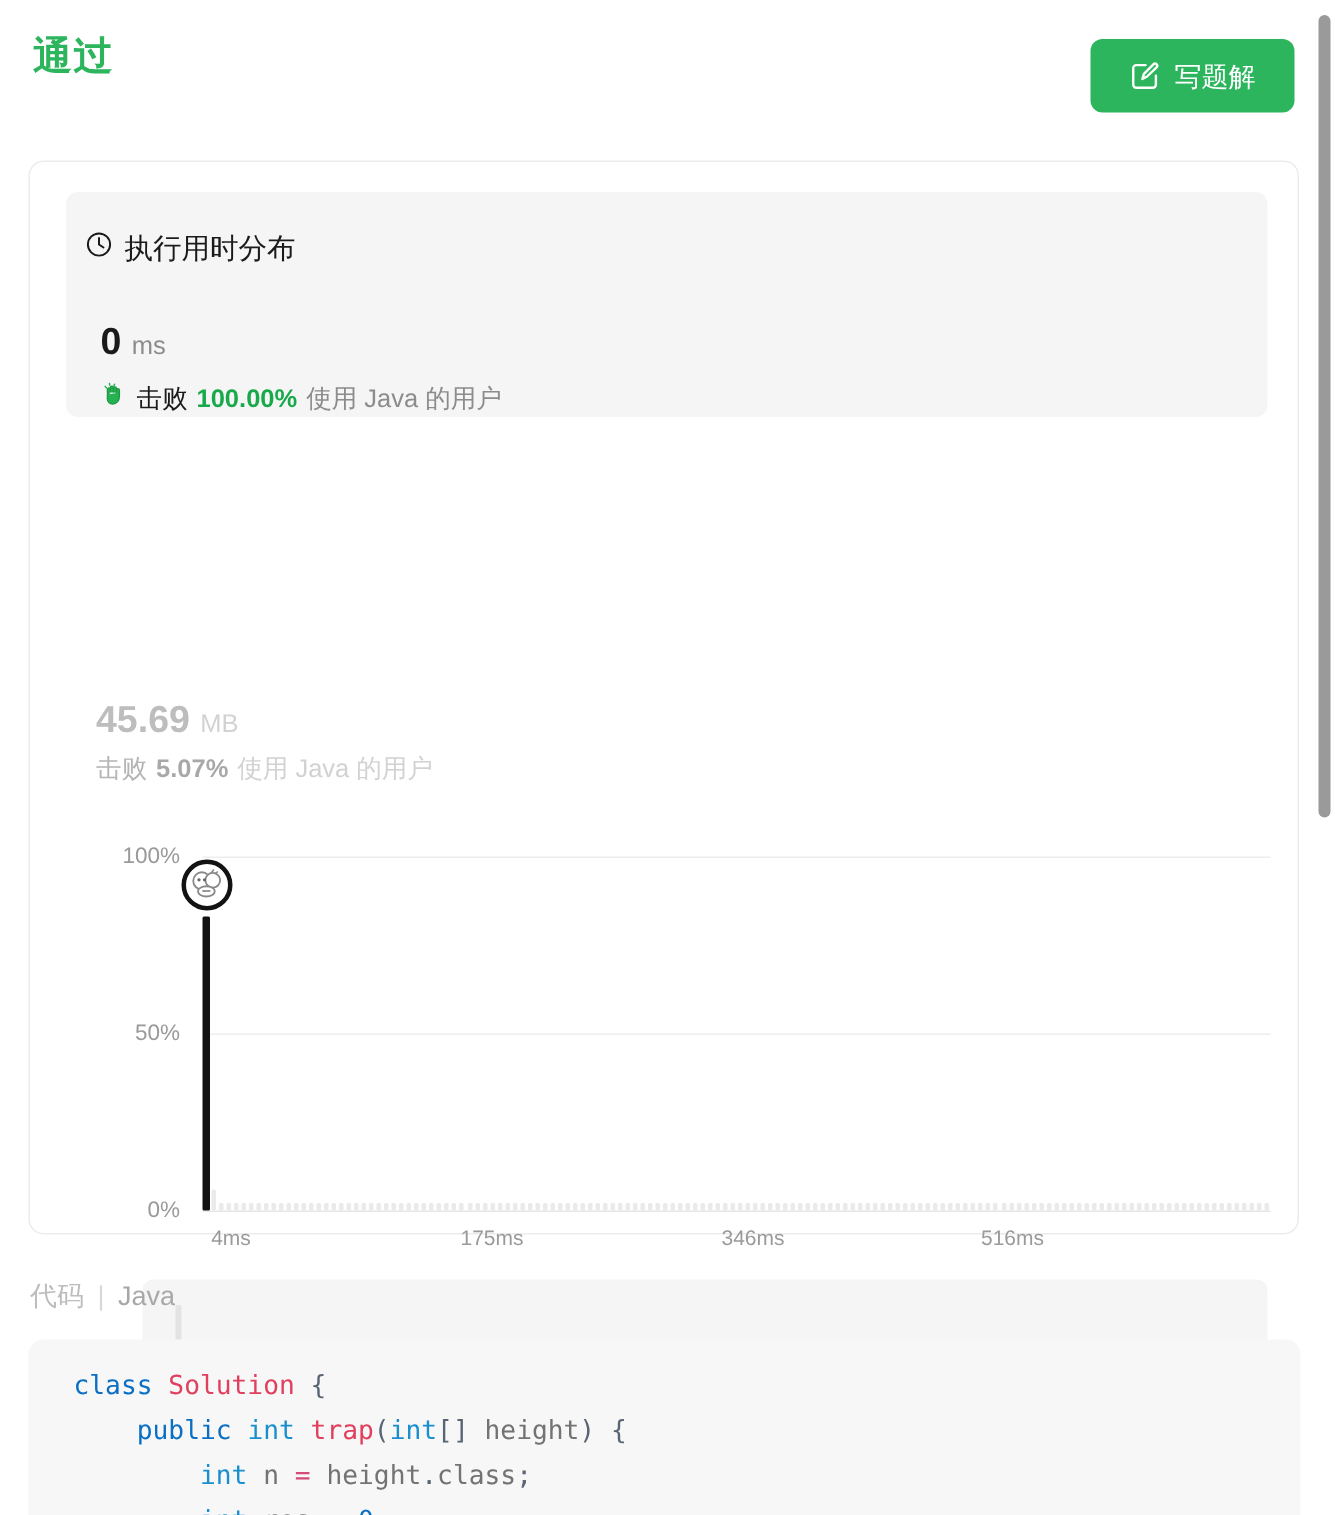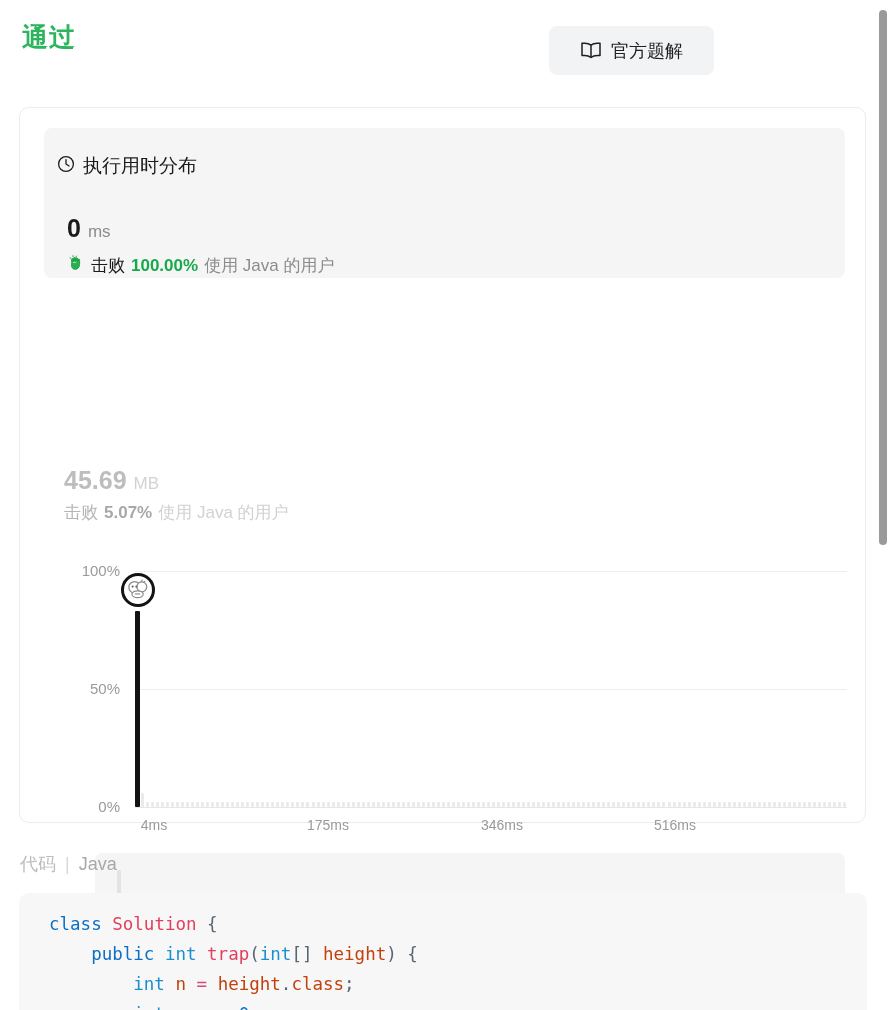--- a/index.html
+++ b/index.html
@@ -152,21 +152,21 @@
     padding: 16px 0 0 30px; overflow: hidden;
   }
   .code-block pre {
     font-family: "DejaVu Sans Mono", "Liberation Mono", monospace;
     font-size: 17.5px; line-height: 30px; color: #1a1a1a;
     white-space: pre;
   }
   .tok-kw { color: #0b6fc4; }
   .tok-type { color: #1a8fcf; }
   .tok-cls { color: #e0405e; }
-  .tok-plain { color: #c2410c; }
+  .tok-plain { color: #737373; }
   .tok-punc { color: #5a6573; }
   .tok-num { color: #0b6fc4; }
   .tok-op { color: #d44a7a; }
 
   .watermark {
     position: absolute; left: 669px; top: 978px;
     font-size: 16px; color: #d6d6d6; white-space: nowrap;
   }
 
   .scrollbar-track {
@@ -180,30 +180,30 @@
 </style>
 </head>
 <body>
 
 <div class="page">
 
   <div class="header">
     <div class="status-title">通过</div>
 
 
-    <button class="btn btn-solution">
+
+    <button class="btn btn-write">
       <span>
-        <svg width="22" height="19" viewBox="0 0 22 19" fill="none" aria-hidden="true">
-          <path d="M11 4.2C9.3 2.8 7 2.2 4.8 2.2H2v12.3h2.8c2.2 0 4.5.6 6.2 2 1.7-1.4 4-2 6.2-2H20V2.2h-2.8c-2.2 0-4.5.6-6.2 2z" stroke="#1f1f1f" stroke-width="1.5" stroke-linejoin="round"></path>
-          <path d="M11 4.2v12.3" stroke="#1f1f1f" stroke-width="1.5"></path>
+        <svg width="21" height="21" viewBox="0 0 21 21" fill="none" aria-hidden="true">
+          <path d="M17.6 10.4v6.1a2 2 0 0 1-2 2H4.5a2 2 0 0 1-2-2V5.4a2 2 0 0 1 2-2h6.2" stroke="#ffffff" stroke-width="1.6" stroke-linecap="round"></path>
+          <path d="M8.6 12.6l1-3.4 6.5-6.5a1.5 1.5 0 0 1 2.1 2.1L11.7 11l-3.1 1.6z" stroke="#ffffff" stroke-width="1.6" stroke-linejoin="round"></path>
         </svg>
       </span>
-      <span>官方题解</span>
+      <span>写题解</span>
     </button>
-
   </div>
 
   <div class="main-card">
 
     <div class="runtime-box">
       <div class="sec-head">
         <span>
           <svg width="18" height="18" viewBox="0 0 18 18" fill="none" aria-hidden="true">
             <circle cx="9" cy="9" r="7.4" stroke="#1a1a1a" stroke-width="1.3"></circle>
             <path d="M9 4.6V9l3 2" stroke="#1a1a1a" stroke-width="1.3" stroke-linecap="round"></path>

